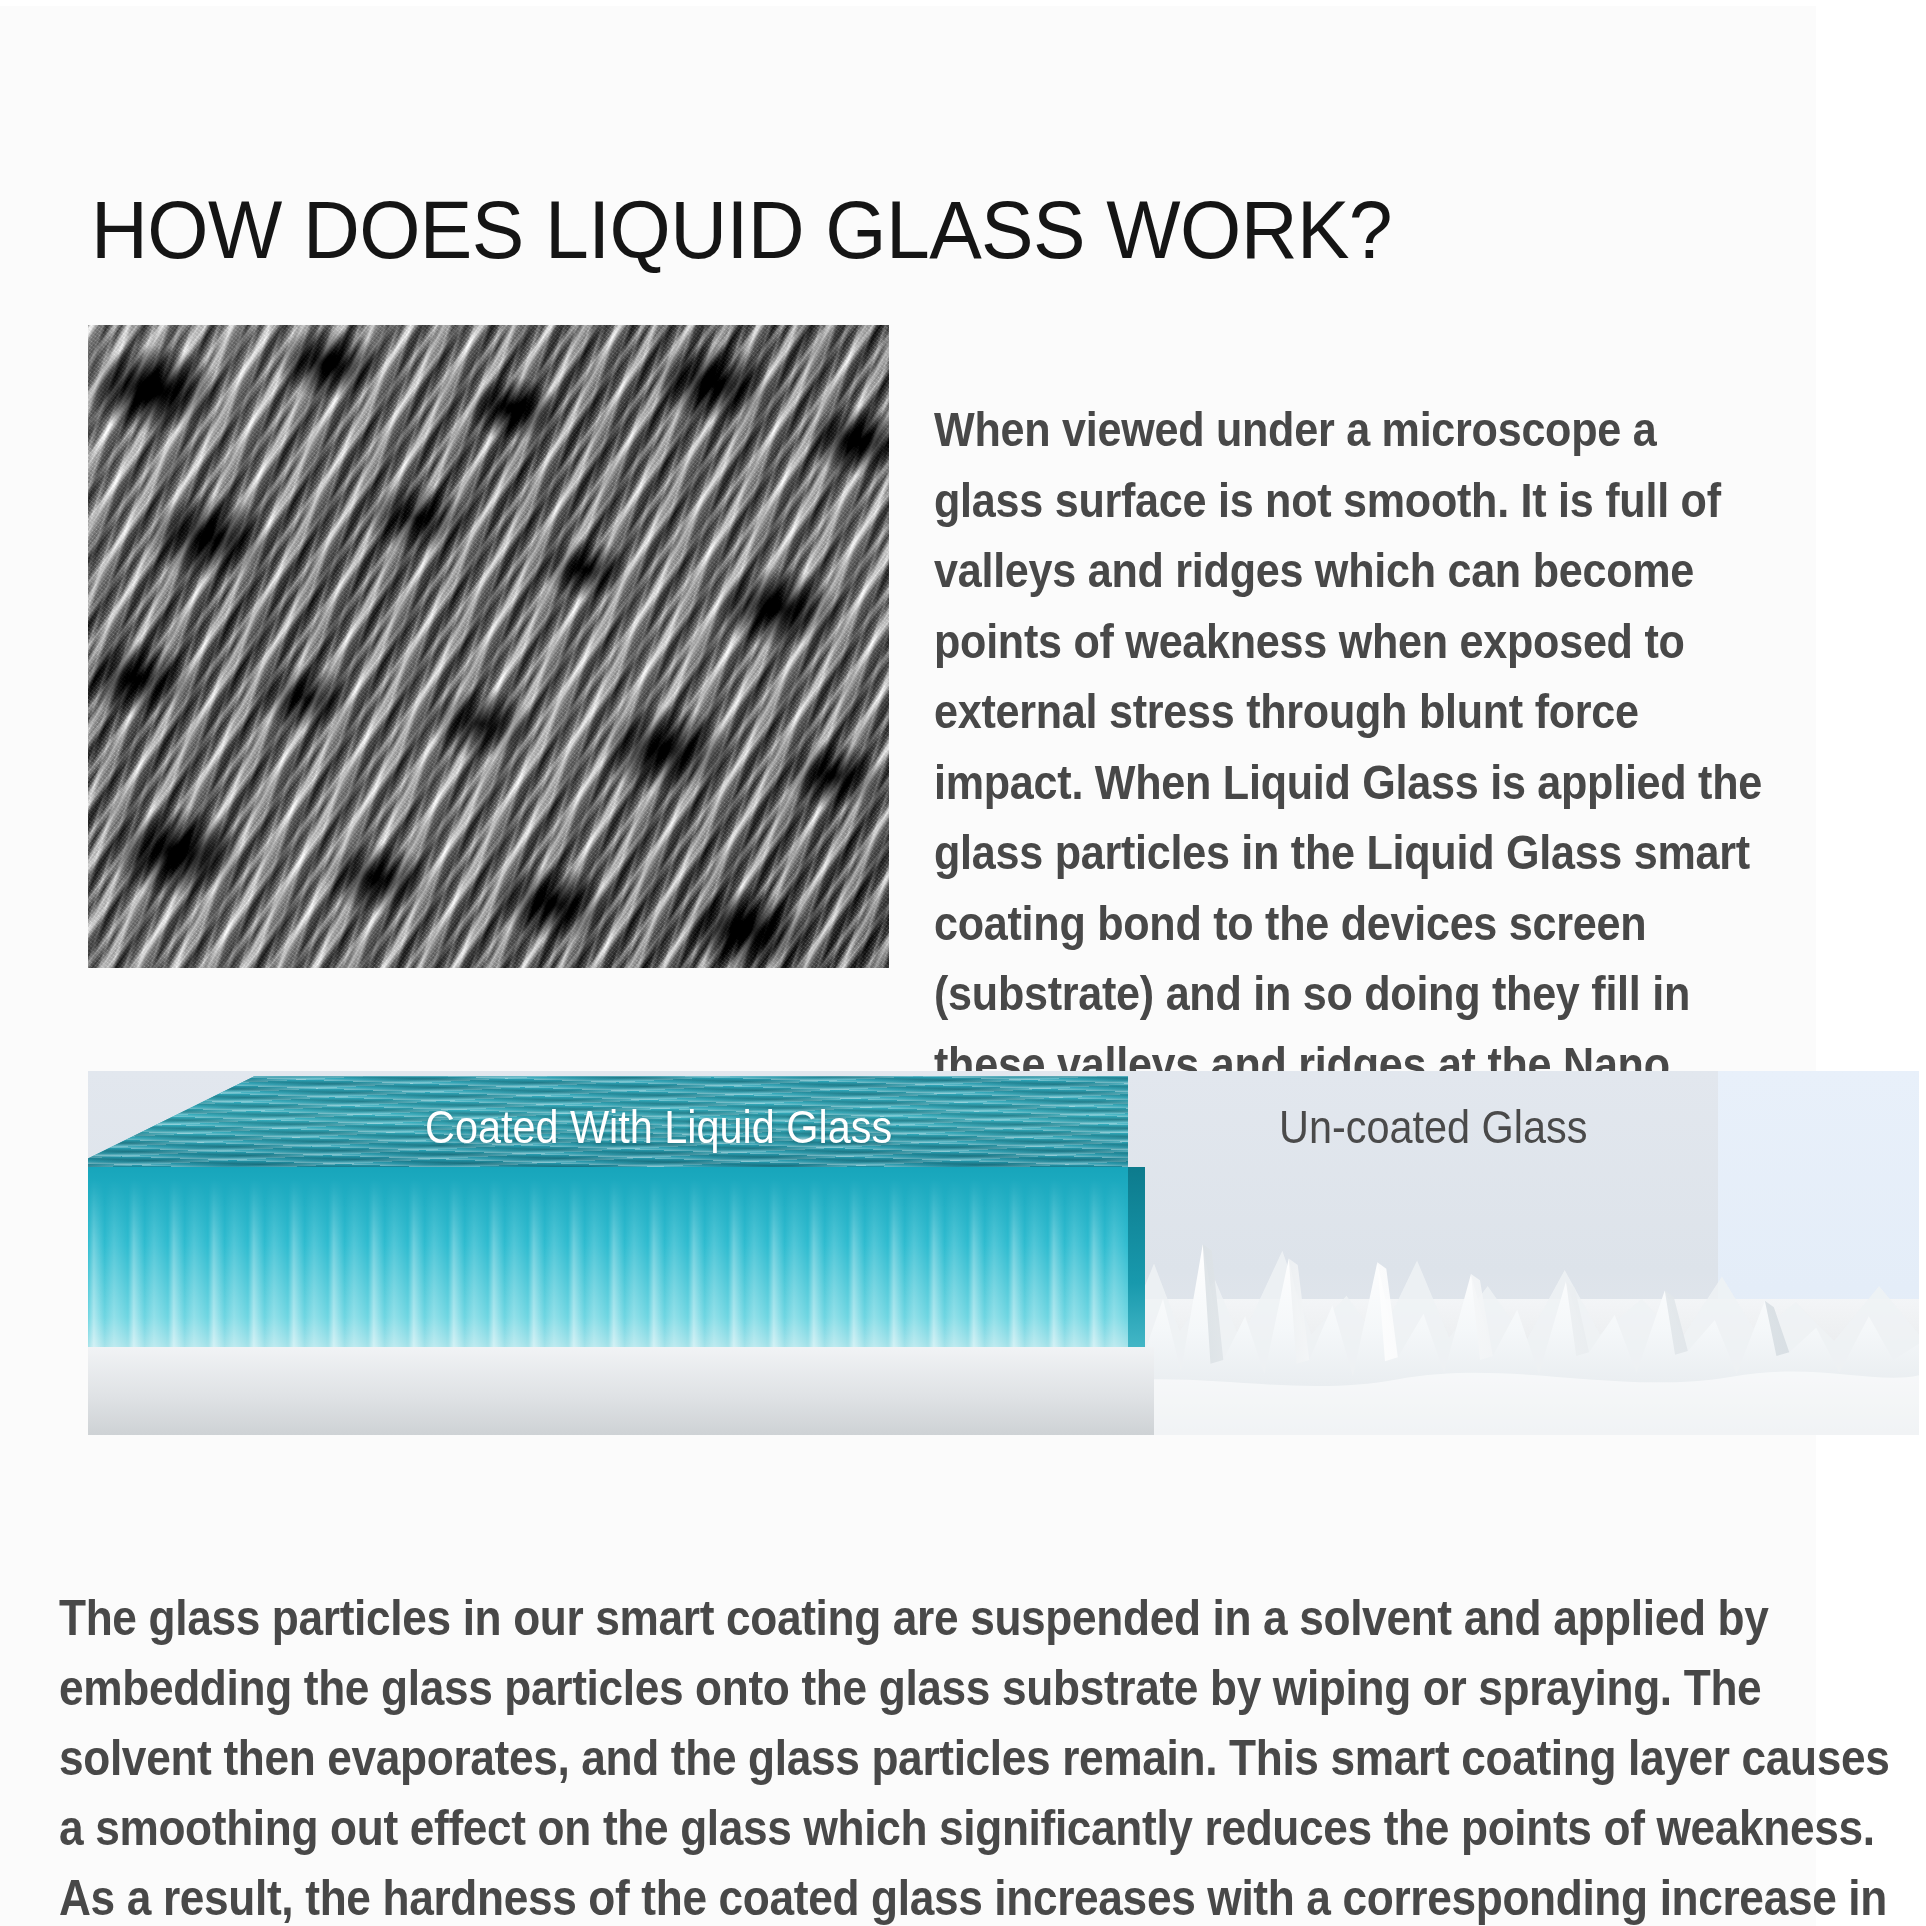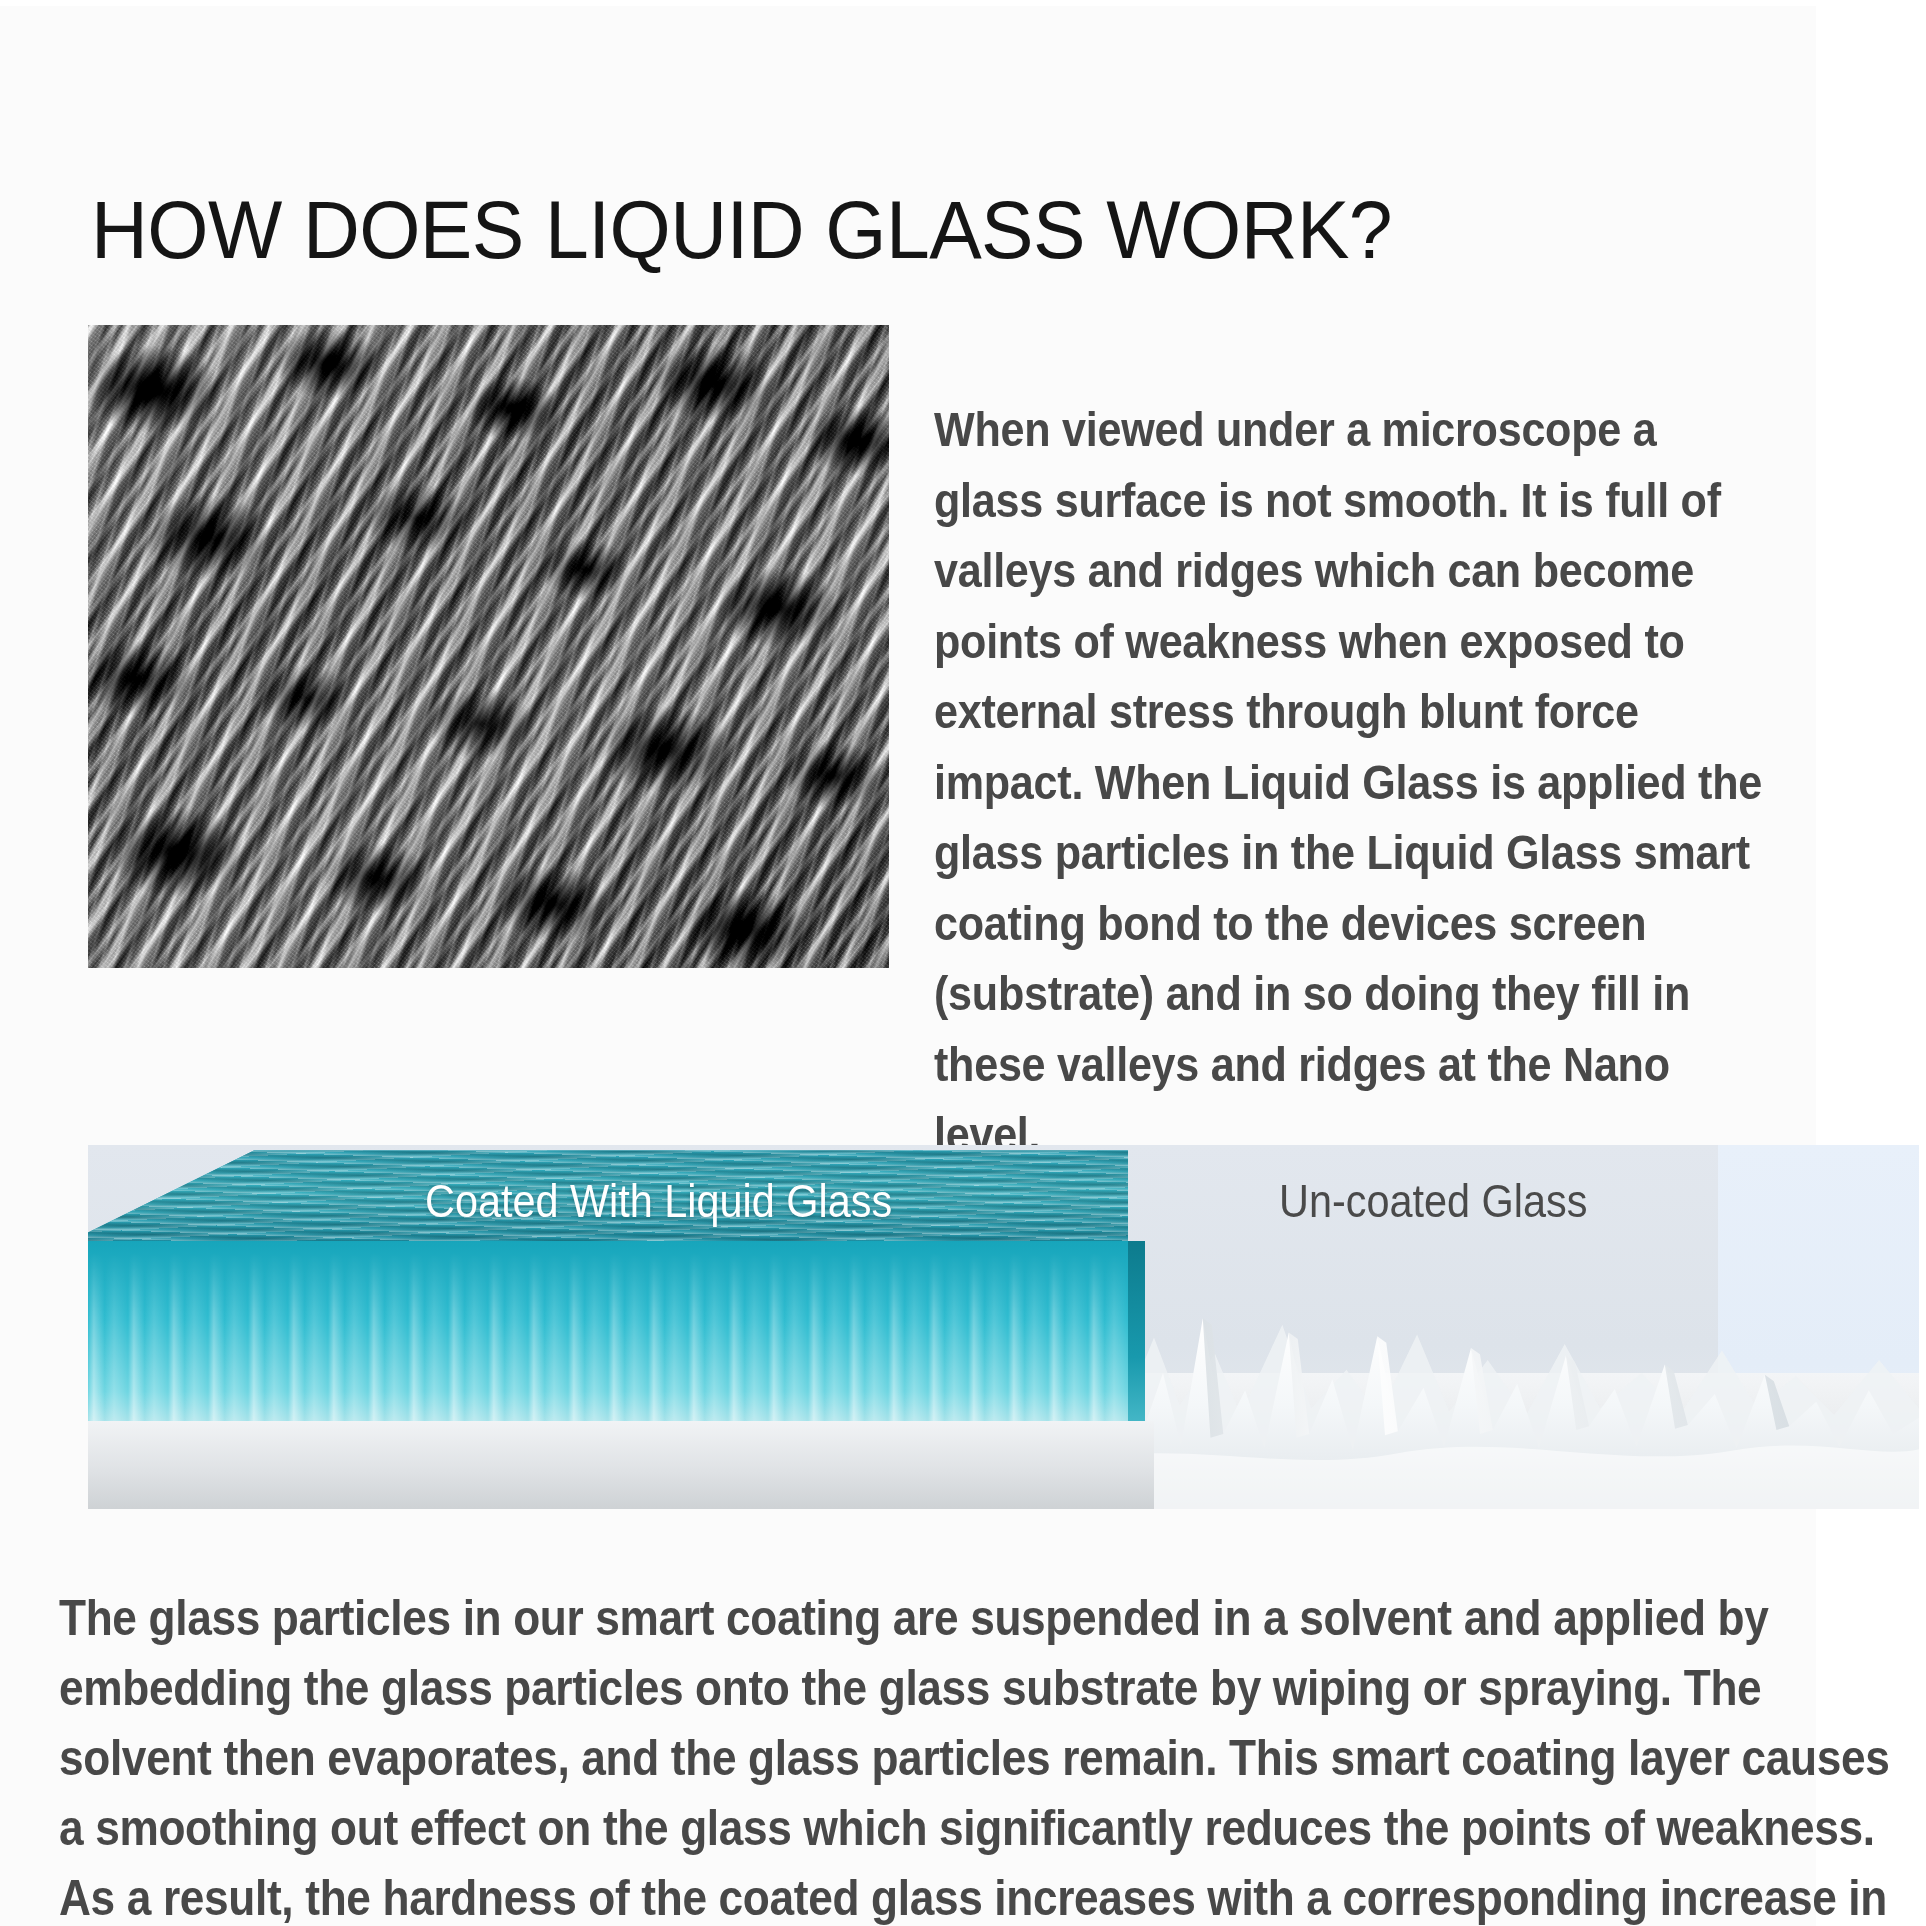--- a/index.html
+++ b/index.html
@@ -122,21 +122,21 @@
     letter-spacing: -0.3px;
     color: #484848;
     transform: scaleX(0.88);
     transform-origin: left top;
   }
 
   
   #nano-figure {
     position: absolute;
     left: 48px;
-    top: 1129px;
+    top: 1055px;
     width: 1831px;
     height: 364px;
     overflow: hidden;
     background: #dfe5ec;
   }
   
   #nano-figure .bg-left {
     position: absolute;
     left: 0; top: 0; width: 1630px; height: 100%;
     background: linear-gradient(180deg, #e2e7ee 0%, #dde3ea 55%, #e8ebef 100%);

